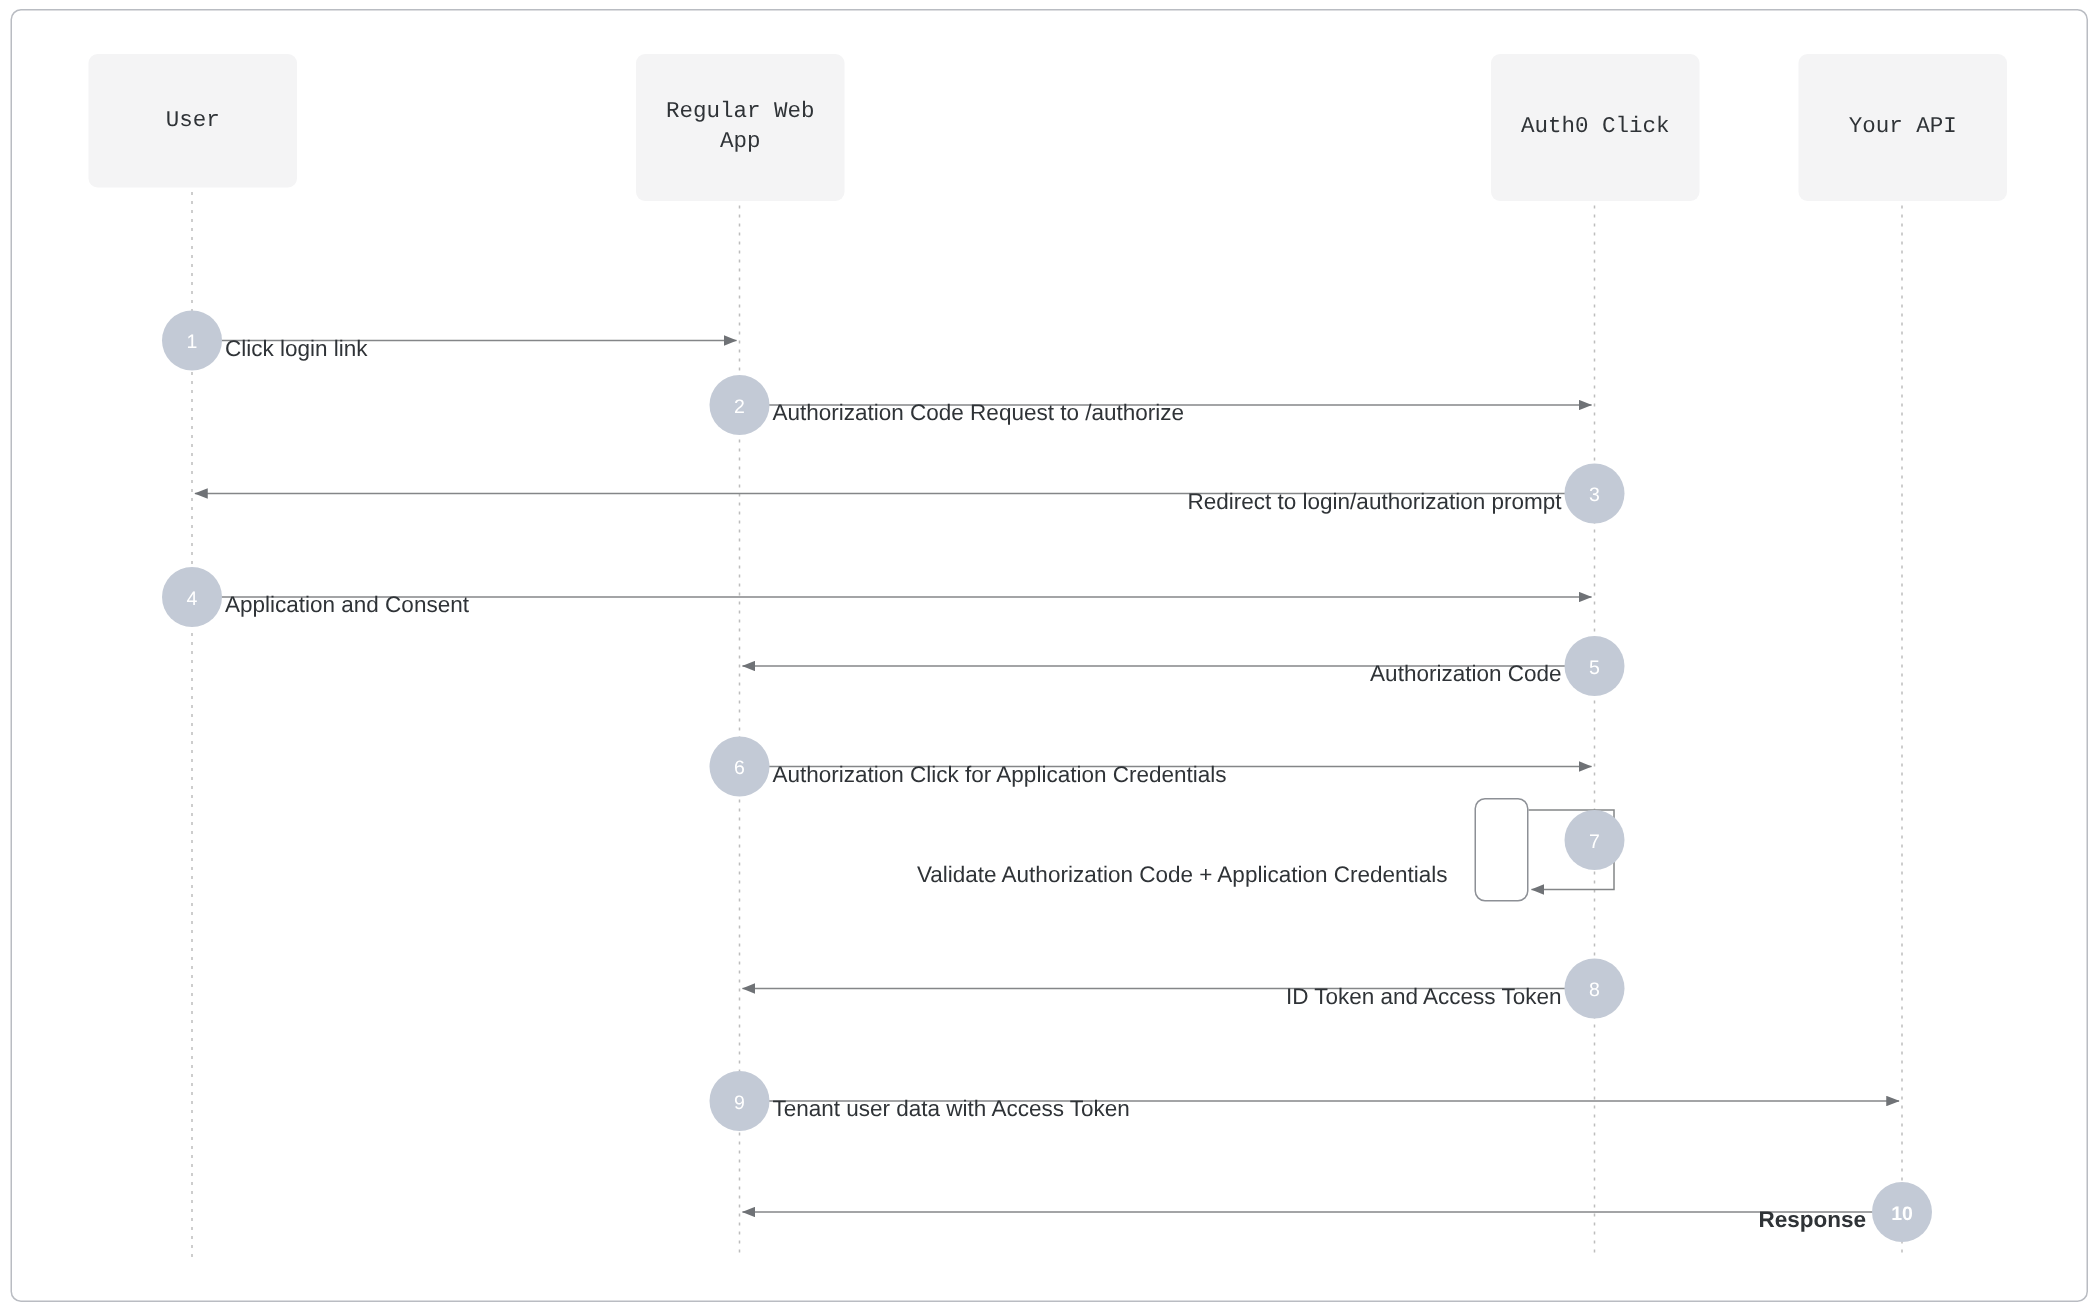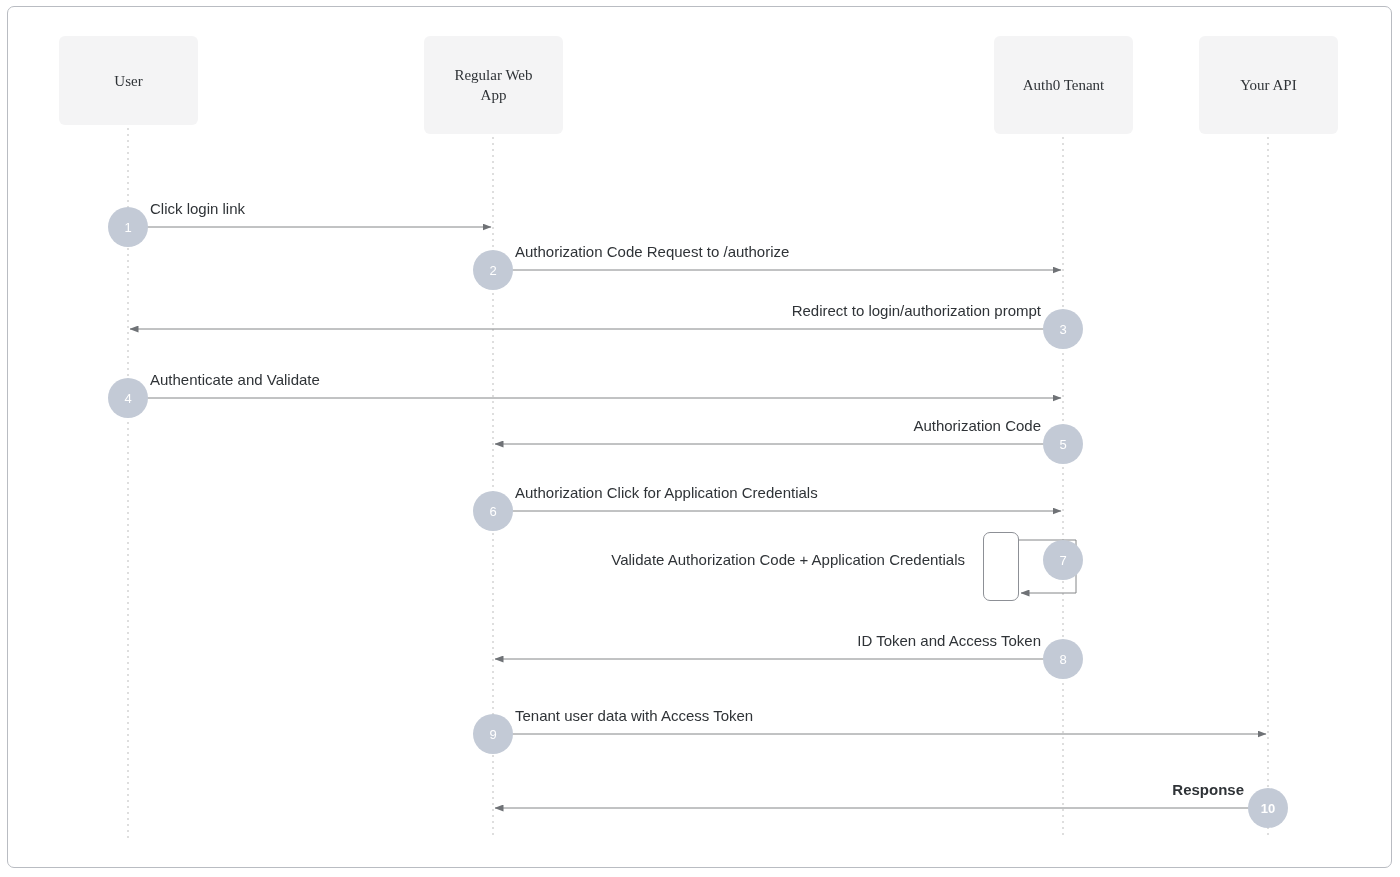--- a/index.html
+++ b/index.html
@@ -42,31 +42,32 @@
     position: absolute;
     background: #f4f4f5;
     border-radius: 6px;
     display: flex;
     align-items: center;
     justify-content: center;
     text-align: center;
     color: #2f3337;
     font-size: 15px;
     line-height: 20px;
-    font-family: Liberation Serif, serif;
+    font-family: Liberation Mono, monospace;
     box-sizing: border-box;
     padding: 4px 8px;
   }
   .msg-label {
     position: absolute;
     color: #2f3337;
     font-size: 15px;
     line-height: 18px;
     white-space: nowrap;
     font-family: "Liberation Sans", sans-serif;
+    margin-top: 24px;
   }
   .msg-label.lt { text-align: left; }
   .msg-label.rt { text-align: right; }
   .badge {
     position: absolute;
     width: 40px;
     height: 40px;
     border-radius: 50%;
     background: #c3cad6;
     color: #ffffff;
@@ -114,28 +115,28 @@
         <path d="M 1019 540 H 1076 V 593 H 1021" fill="none" stroke="#848688" stroke-width="1" marker-end="url(#arrowhead)"></path>
         <line x1="1063" x2="495" y1="659" y2="659" stroke="#848688" stroke-width="1" marker-end="url(#arrowhead)"></line>
         <line x1="493" x2="1266" y1="734" y2="734" stroke="#848688" stroke-width="1" marker-end="url(#arrowhead)"></line>
         <line x1="1268" x2="495" y1="808" y2="808" stroke="#848688" stroke-width="1" marker-end="url(#arrowhead)"></line>
       </g>
   </svg>
 
   <div id="actor-boxes">
       <div class="actor-box" style="left: 59px; top: 36px; width: 139px; height: 89px;">User</div>
       <div class="actor-box" style="left: 424px; top: 36px; width: 139px; height: 98px;">Regular Web<br>App</div>
-      <div class="actor-box" style="left: 994px; top: 36px; width: 139px; height: 98px;">Auth0 Tenant</div>
+      <div class="actor-box" style="left: 994px; top: 36px; width: 139px; height: 98px;">Auth0 Click</div>
       <div class="actor-box" style="left: 1199px; top: 36px; width: 139px; height: 98px;">Your API</div>
     </div>
   <div id="msg-labels">
       <div class="msg-label lt" style="left: 150px; top: 200px;">Click login link</div>
       <div class="msg-label lt" style="left: 515px; top: 243px;">Authorization Code Request to /authorize</div>
       <div class="msg-label rt" style="right: 359px; top: 302px;">Redirect to login/authorization prompt</div>
-      <div class="msg-label lt" style="left: 150px; top: 371px;">Authenticate and Validate</div>
+      <div class="msg-label lt" style="left: 150px; top: 371px;">Application and Consent</div>
       <div class="msg-label rt" style="right: 359px; top: 417px;">Authorization Code</div>
       <div class="msg-label lt" style="left: 515px; top: 484px;">Authorization Click for Application Credentials</div>
       <div class="msg-label rt" style="right: 435px; top: 551px;">Validate Authorization Code + Application Credentials</div>
       <div class="msg-label rt" style="right: 359px; top: 632px;">ID Token and Access Token</div>
       <div class="msg-label lt" style="left: 515px; top: 707px;">Tenant user data with Access Token</div>
       <div class="msg-label rt" style="right: 156px; top: 781px; font-weight: bold;">Response</div>
     </div>
 
   <div class="activation" id="activation-box" style="left: 983px; top: 532px; width: 36px; height: 69px;"></div>
 

